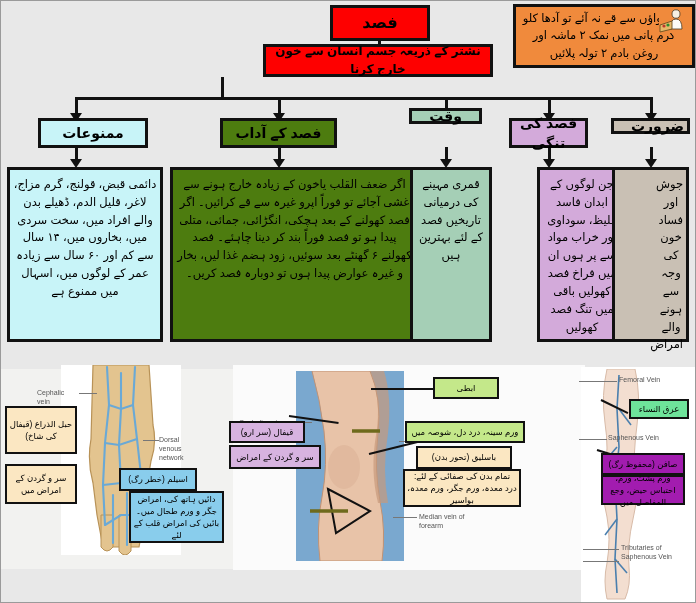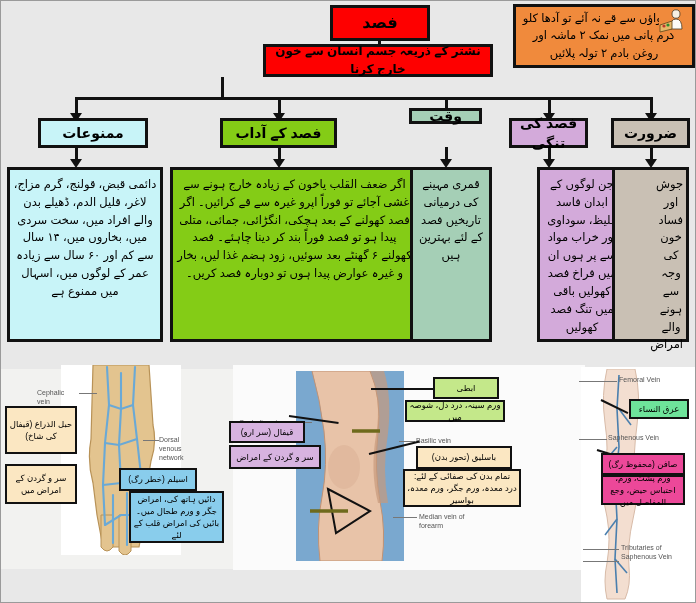--- a/index.html
+++ b/index.html
@@ -23,21 +23,21 @@
     padding:2px 3px;
   }
   .node.red{background:#fe0000;color:#000;font-weight:bold;}
   .node .inner{width:100%;}
   .title-fasd{font-size:16px;font-weight:bold;letter-spacing:0;}
   .subtitle{font-size:12px;font-weight:bold;}
   .orange{background:#f08a3c;border:3px solid #111;font-size:11.5px;line-height:1.5;}
   .hdr{font-size:14px;font-weight:600;}
   .body-box{font-size:11.5px;line-height:1.55;align-items:flex-start;padding-top:6px;}
   .cyan{background:#c8f4f8;}
-  .green{background:#84cc16;}
+  .green{background:#4d7c0f;}
   .sage{background:#a5cfb6;}
   .purple{background:#d3aada;}
   .taupe{background:#c9c0b4;}
 
   
   .line{position:absolute;background:#111;}
   .vline{width:3px;}
   .hline{height:3px;}
   .arrow{
     position:absolute;width:0;height:0;
@@ -55,21 +55,21 @@
   .callout{
     position:absolute;border:2px solid #111;
     font-size:8.5px;line-height:1.42;text-align:center;
     direction:rtl;padding:2px 2px;box-sizing:border-box;
     display:flex;align-items:center;justify-content:center;
   }
   .c-cream{background:#fbe7c2;}
   .c-blue{background:#89cdec;}
   .c-purple{background:#d7b3e0;}
   .c-lgreen{background:#c4e88a;}
-  .c-cyan{background:#ec4899;}
+  .c-cyan{background:#a21caf;}
   .c-mgreen{background:#6ee39a;}
 
   .engl{position:absolute;font-size:7px;color:#555;font-family:"Liberation Sans",sans-serif;direction:ltr;text-align:left;line-height:1.25;}
   .leader{position:absolute;background:#777;height:1px;}
   .blk-leader{position:absolute;background:#111;height:2px;transform-origin:left center;}
 
   svg{display:block;}
 </style>
 </head>
 <body>
@@ -137,21 +137,21 @@
 </div>
 <div class="abs node hdr green" style="left:219px;top:117px;width:117px;height:30px;">
   <span class="inner">فصد کے آداب</span>
 </div>
 <div class="abs node hdr sage" style="left:408px;top:107px;width:73px;height:16px;">
   <span class="inner">وقت</span>
 </div>
 <div class="abs node hdr purple" style="left:508px;top:117px;width:79px;height:30px;">
   <span class="inner">فصد کی تنگی</span>
 </div>
-<div class="abs node hdr taupe" style="left:610px;top:117px;width:79px;height:30px;">
+<div class="abs node hdr taupe" style="left:610px;top:117px;width:79px;height:16px;text-align:right;">
   <span class="inner">ضرورت</span>
 </div>
 
 <div class="abs node body-box cyan" style="left:6px;top:166px;width:156px;height:175px;">
   <span class="inner">دائمی قبض، قولنج، گرم مزاج، لاغر، قلیل الدم، ڈھیلے بدن والے افراد میں، سخت سردی میں، بخاروں میں، ۱۴ سال سے کم اور ۶۰ سال سے زیادہ عمر کے لوگوں میں، اسہال میں ممنوع ہے</span>
 </div>
 
 <div class="abs node body-box green" style="left:169px;top:166px;width:249px;height:175px;justify-content:center;">
   <span class="inner">اگر ضعف القلب یاخون کے زیادہ خارج ہونے سے غشی آجائے تو فوراً اپرو غیرہ سے قے کرائیں۔ اگر فصد کھولنے کے بعد ہچکی، انگڑائی، جمائی، متلی پیدا ہو تو فصد فوراً بند کر دینا چاہئے۔ فصد کھولنے ۶ گھنٹے بعد سوئیں، زود ہضم غذا لیں، بخار و غیرہ عوارض پیدا ہوں تو دوبارہ فصد کریں۔</span>
 </div>
@@ -234,21 +234,21 @@
 <div class="engl" style="left:418px;top:512px;width:60px;">Median vein of<br>forearm</div>
 <div class="leader" style="left:392px;top:516px;width:24px;"></div>
 
 <div class="blk-leader" style="left:370px;top:387px;width:62px;"></div>
 <div class="blk-leader" style="left:288px;top:414px;width:50px;transform:rotate(8deg);"></div>
 <div class="blk-leader" style="left:368px;top:452px;width:52px;transform:rotate(-14deg);"></div>
 
 <div class="callout c-lgreen" style="left:432px;top:376px;width:66px;height:22px;">
   <span>ابطی</span>
 </div>
-<div class="callout c-lgreen" style="left:404px;top:399px;width:100px;height:22px;">
+<div class="callout c-lgreen" style="left:404px;top:420px;width:120px;height:22px;">
   <span>ورم سینہ، درد دل، شوصہ میں</span>
 </div>
 <div class="callout c-purple" style="left:228px;top:420px;width:76px;height:22px;">
   <span>قیفال (سر ارو)</span>
 </div>
 <div class="callout c-purple" style="left:228px;top:444px;width:92px;height:24px;">
   <span>سر و گردن کے امراض</span>
 </div>
 <div class="callout c-cream" style="left:415px;top:445px;width:96px;height:23px;">
   <span>باسلیق (تحور بدن)</span>

